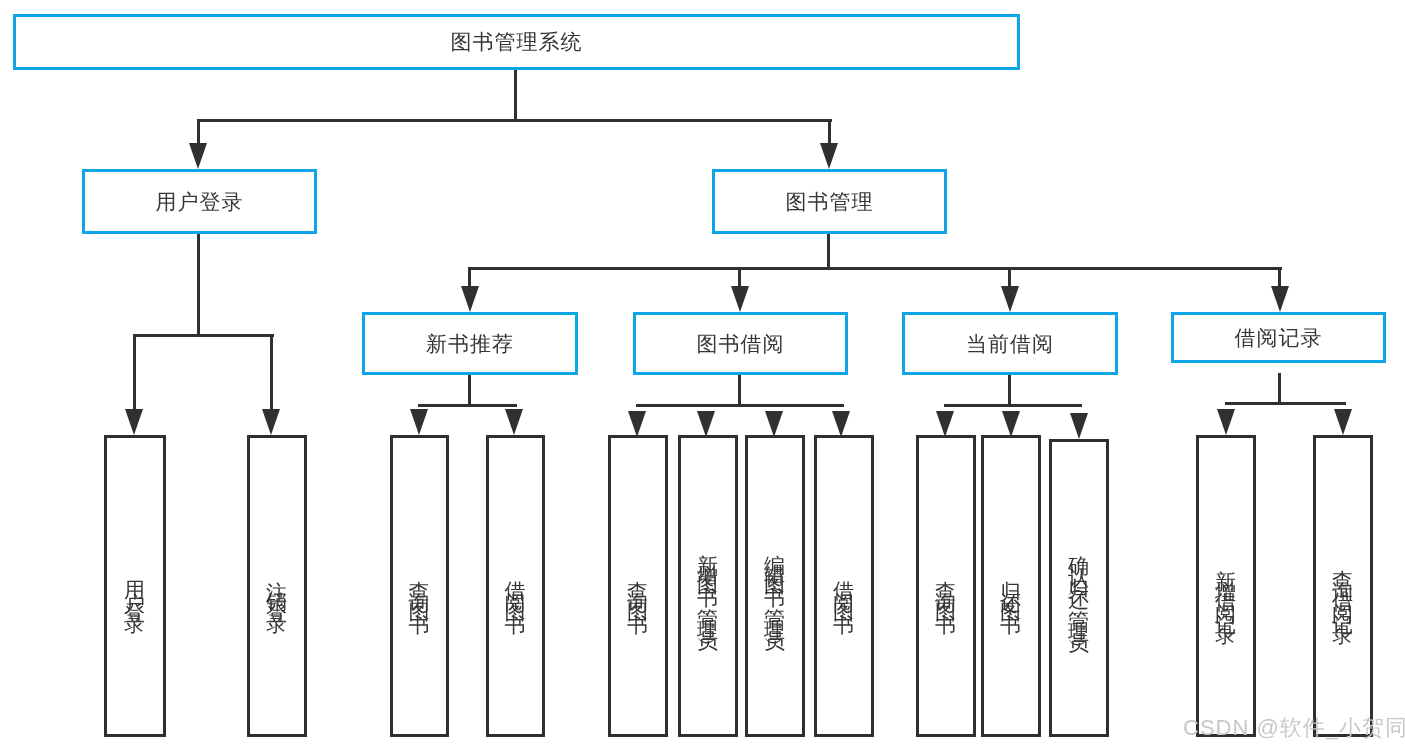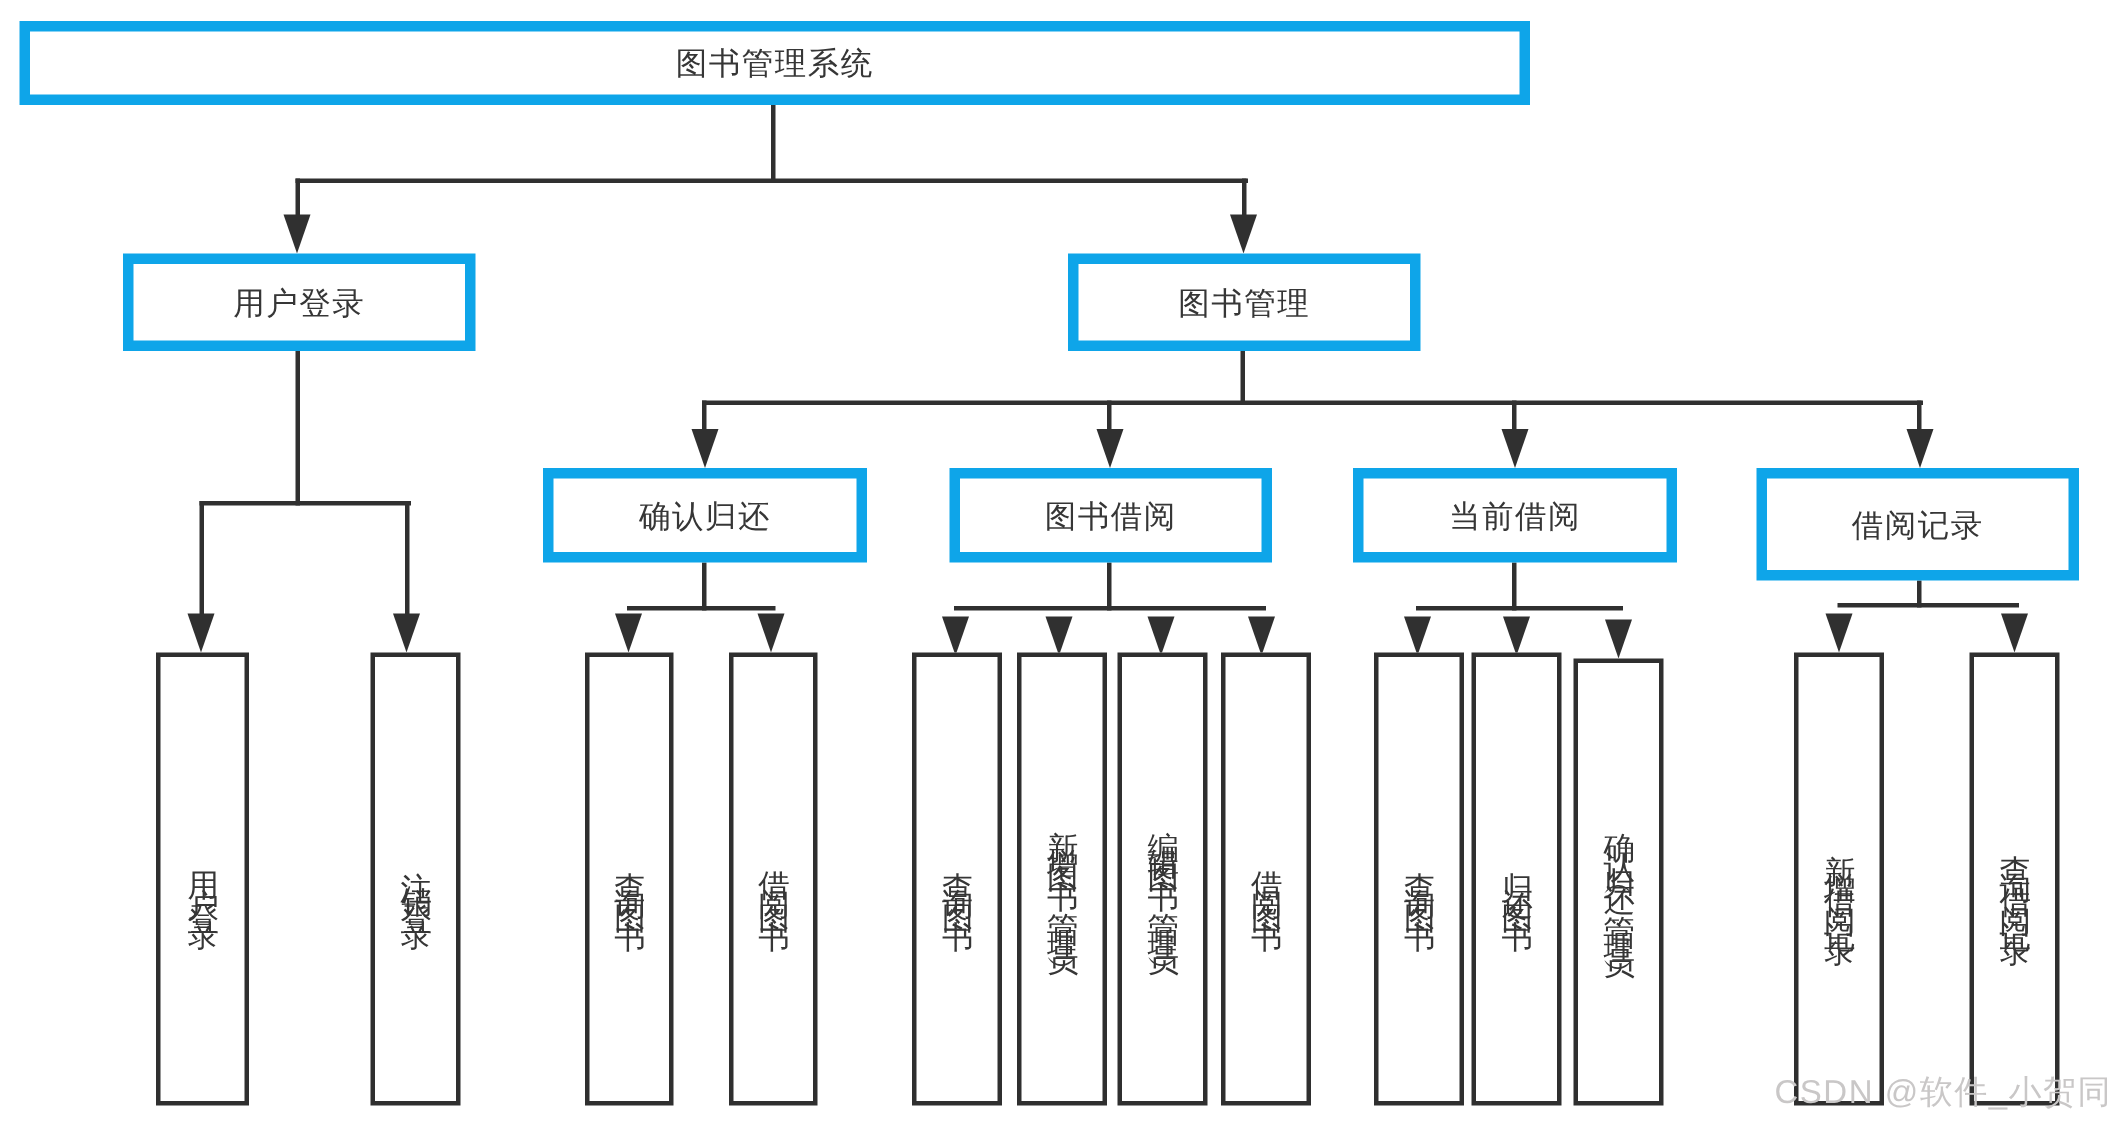--- a/index.html
+++ b/index.html
@@ -7,21 +7,21 @@
   #stage {
     position:relative;
     width:1405px; height:747px;
     background:#ffffff;
     overflow:hidden;
     font-family:"Liberation Sans","DejaVu Sans",sans-serif;
   }
   .box {
     position:absolute;
     background:#ffffff;
-    border:7px solid #0ea5e9;
+    border:3px solid #0ea5e9;
     display:flex; align-items:center; justify-content:center;
     font-size:21px; color:#363636;
     letter-spacing:1px;
     z-index:2;
   }
   .vbox {
     position:absolute;
     background:#ffffff;
     border:3px solid #2f2f2f;
     display:flex; align-items:center; justify-content:center;
@@ -88,29 +88,29 @@
   <div class="lv" style="left:468px; top:267px; height:22px;"></div>
   <div class="arr" style="left:461px; top:286px;"></div>
   <div class="lv" style="left:738px; top:267px; height:22px;"></div>
   <div class="arr" style="left:731px; top:286px;"></div>
   <div class="lv" style="left:1008px; top:267px; height:22px;"></div>
   <div class="arr" style="left:1001px; top:286px;"></div>
   <div class="lv" style="left:1278px; top:267px; height:22px;"></div>
   <div class="arr" style="left:1271px; top:286px;"></div>
 
   <div class="box" style="left:362px; top:312px; width:216px; height:63px;">
-    <span>确认归还</span>
+    <span>新书推荐</span>
   </div>
   <div class="box" style="left:902px; top:312px; width:216px; height:63px;">
     <span>当前借阅</span>
   </div>
   <div class="box" style="left:633px; top:312px; width:215px; height:63px;">
     <span>图书借阅</span>
   </div>
-  <div class="box" style="left:1171px; top:312px; width:215px; height:75px;">
+  <div class="box" style="left:1171px; top:312px; width:215px; height:51px;">
     <span>借阅记录</span>
   </div>
 
   <div class="lv" style="left:468px; top:373px; height:34px;"></div>
   <div class="lh" style="left:418px; top:404px; width:99px;"></div>
   <div class="arr" style="left:410px; top:409px;"></div>
   <div class="arr" style="left:505px; top:409px;"></div>
 
   <div class="lv" style="left:738px; top:373px; height:34px;"></div>
   <div class="lh" style="left:636px; top:404px; width:208px;"></div>

